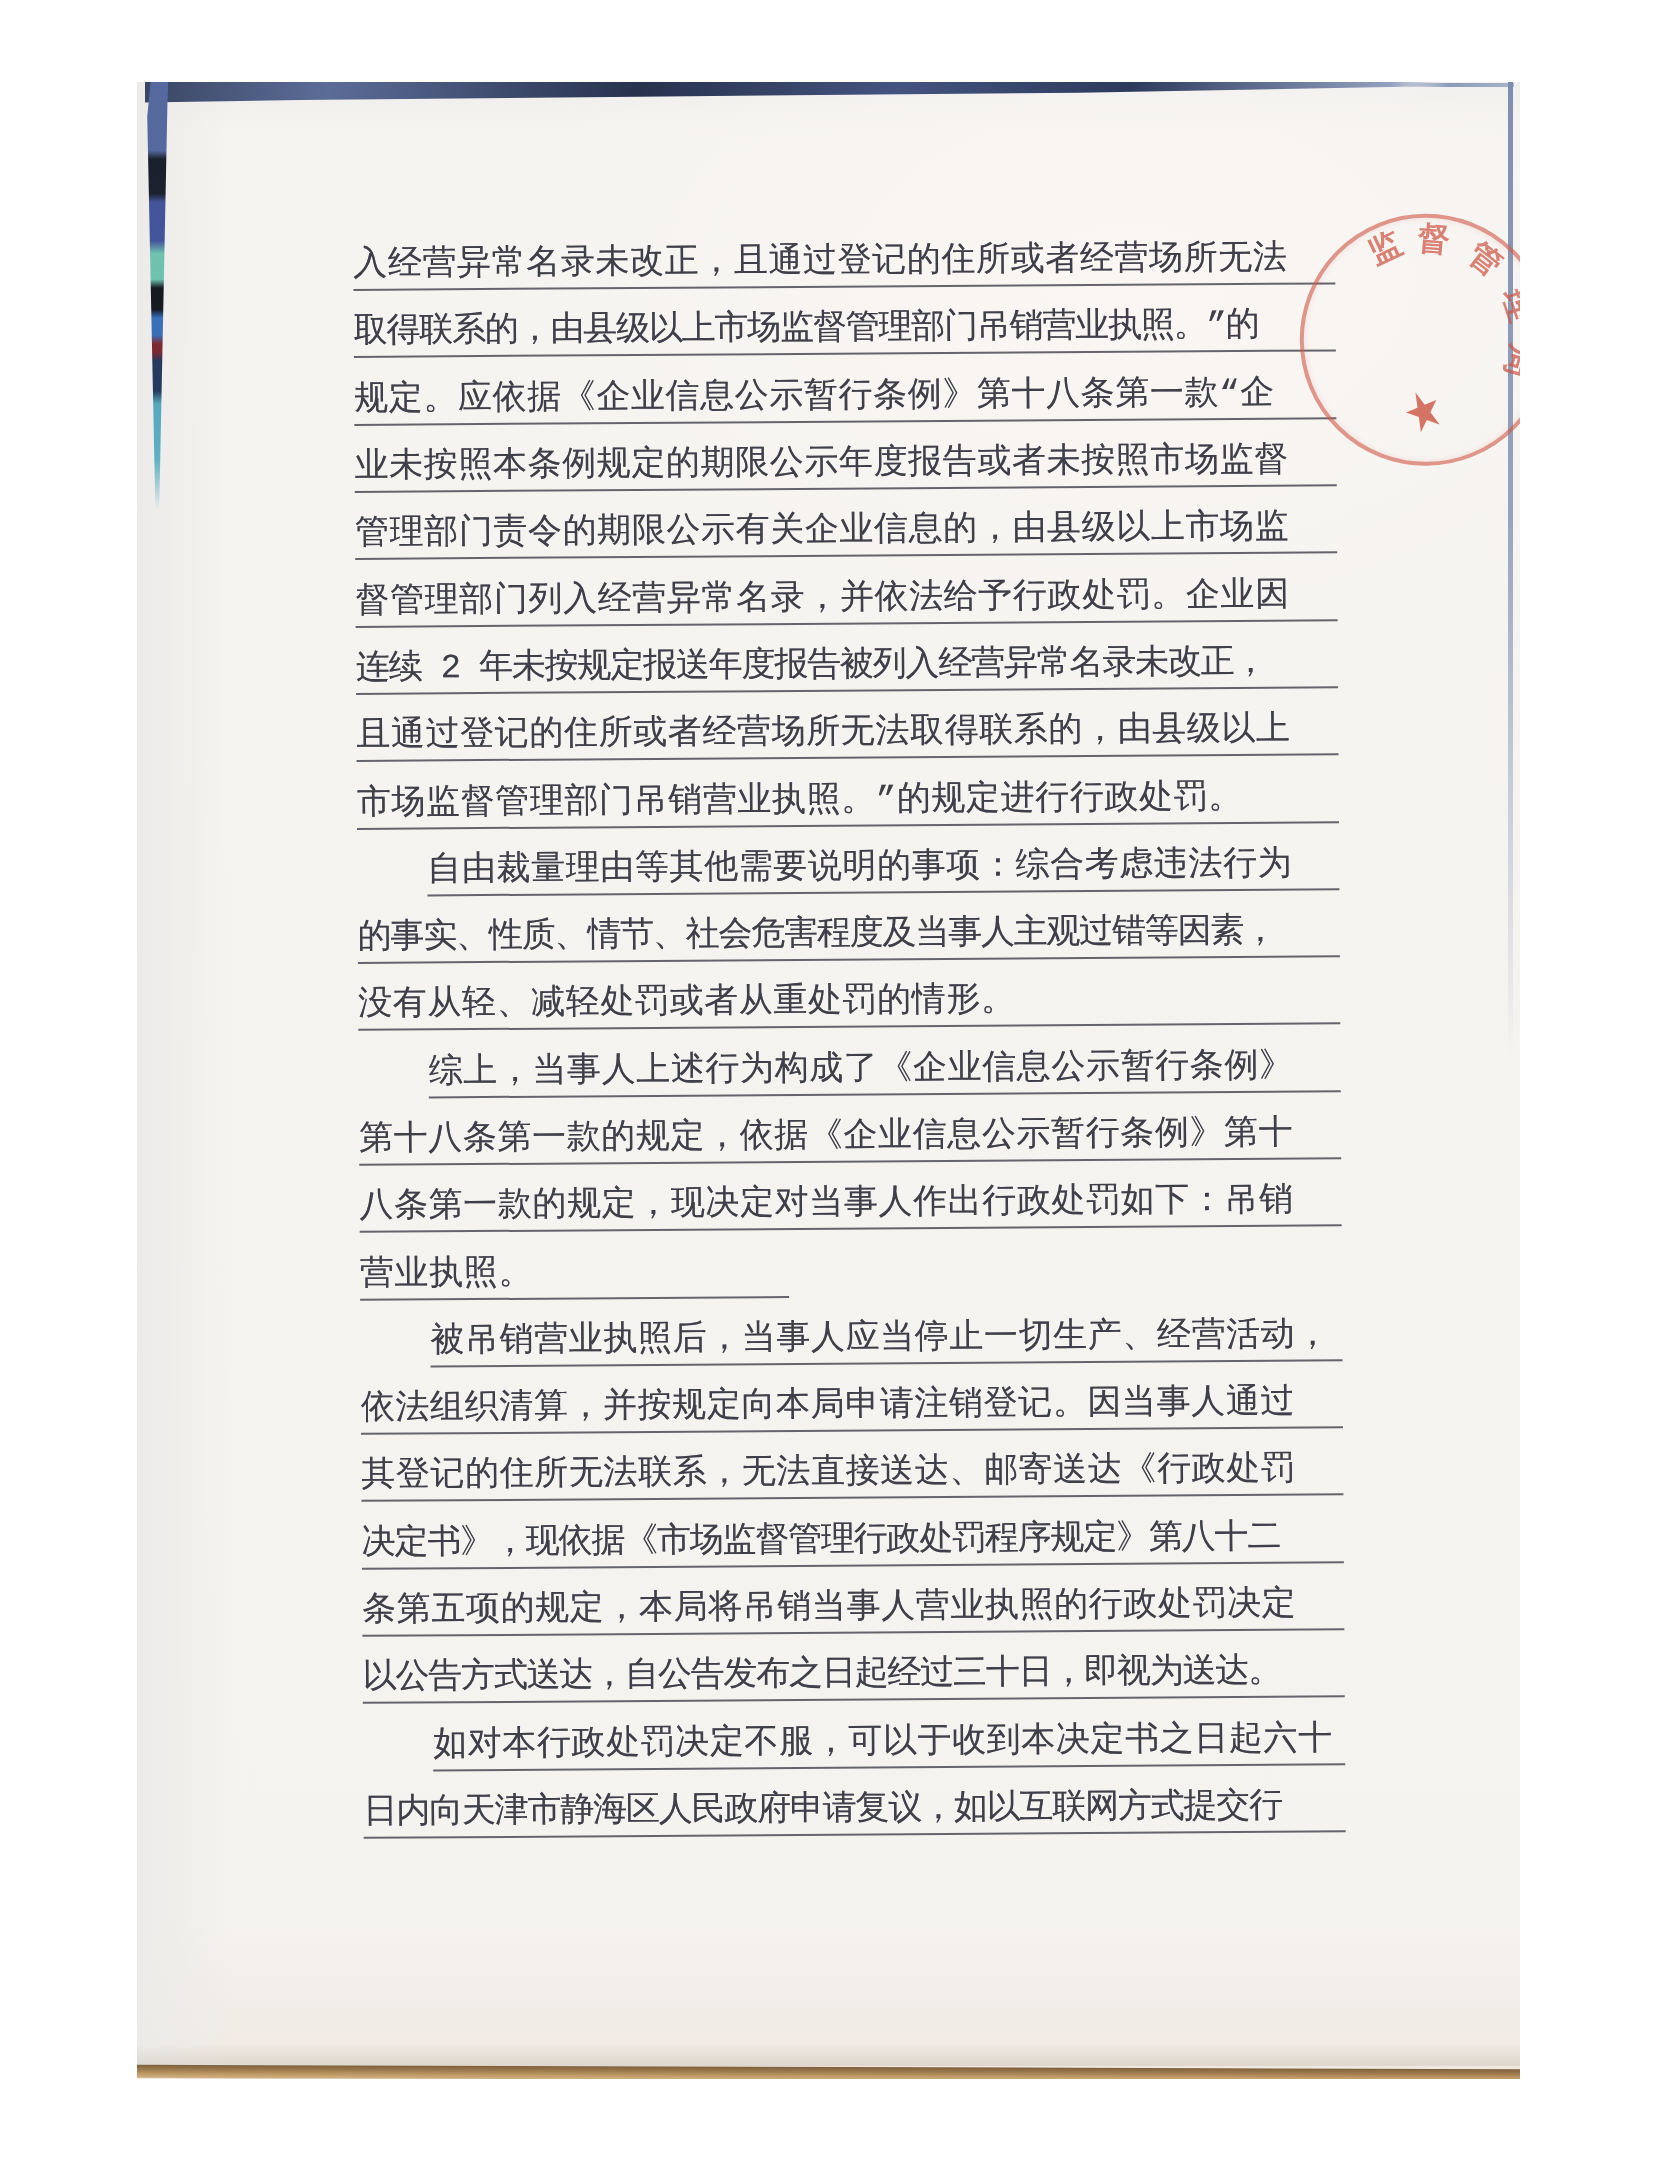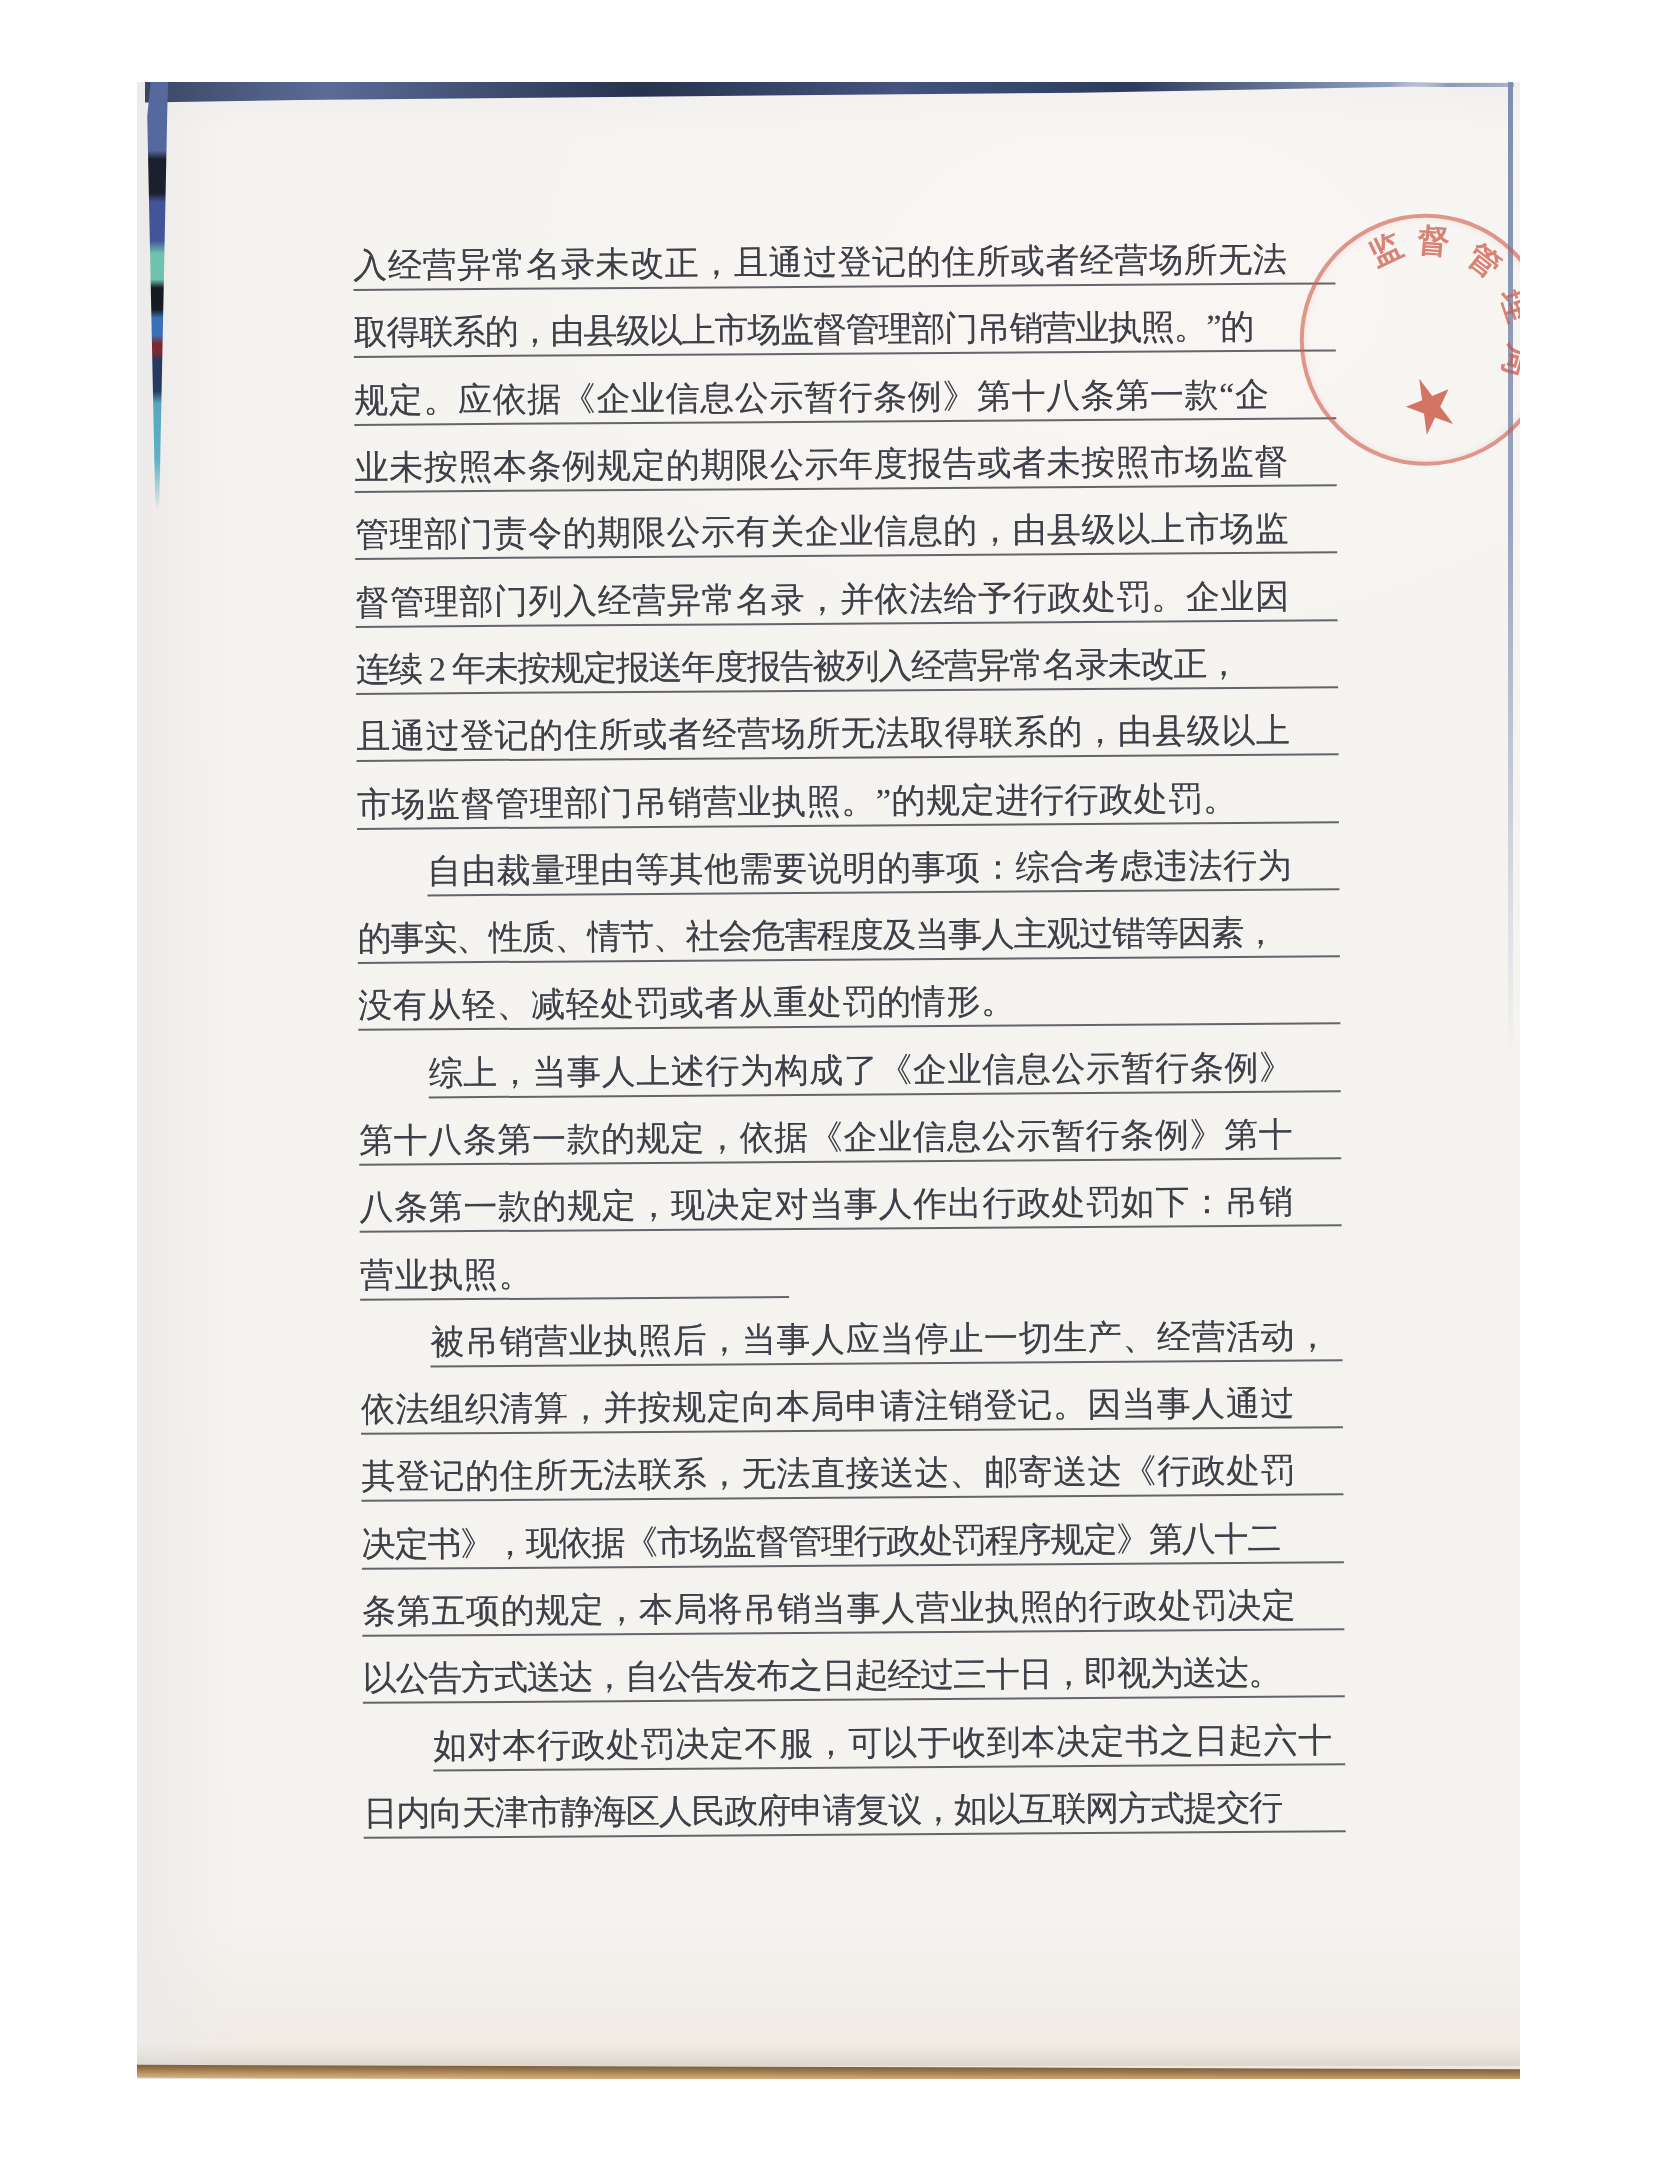--- a/index.html
+++ b/index.html
@@ -9,20 +9,21 @@
     font-family:"Liberation Serif","DejaVu Serif",serif;
   }
   
   .photo{
     position:absolute;left:137px;top:82px;width:1383px;height:1997px;
     background:
       radial-gradient(1073px 683px at 72% 10%, #f9f6f4 0%, rgba(249,246,244,0) 60%),
       linear-gradient(90deg,#ecebe9 0%, rgba(246,244,241,0) 7%),
       linear-gradient(180deg,#eeedeb 0%, #f6f4f1 2.5%, #f5f3f0 92%, #efe9e1 99.4%, #e5ddd2 100%);
     overflow:hidden;
+    font-family:Liberation Mono, monospace;
   }
   
   .edge-top{
     position:absolute;left:7.8px;top:0;width:1297px;height:20.5px;
     background:linear-gradient(90deg,#3a4663 0%,#5b6c97 14%,#27324d 38%,#44547f 58%,#2c3a5c 76%,#93a1c0 96%,rgba(147,161,192,0) 100%);
     clip-path:polygon(0 0,100% 0,100% 20%,72% 52%,38% 72%,12% 88%,0 100%);
   }
   .edge-top-line{
     position:absolute;left:1268px;top:1px;width:109px;height:3.9px;
     background:linear-gradient(90deg,rgba(139,154,184,.0),#8b9ab8 40%,#a9b4ca);

